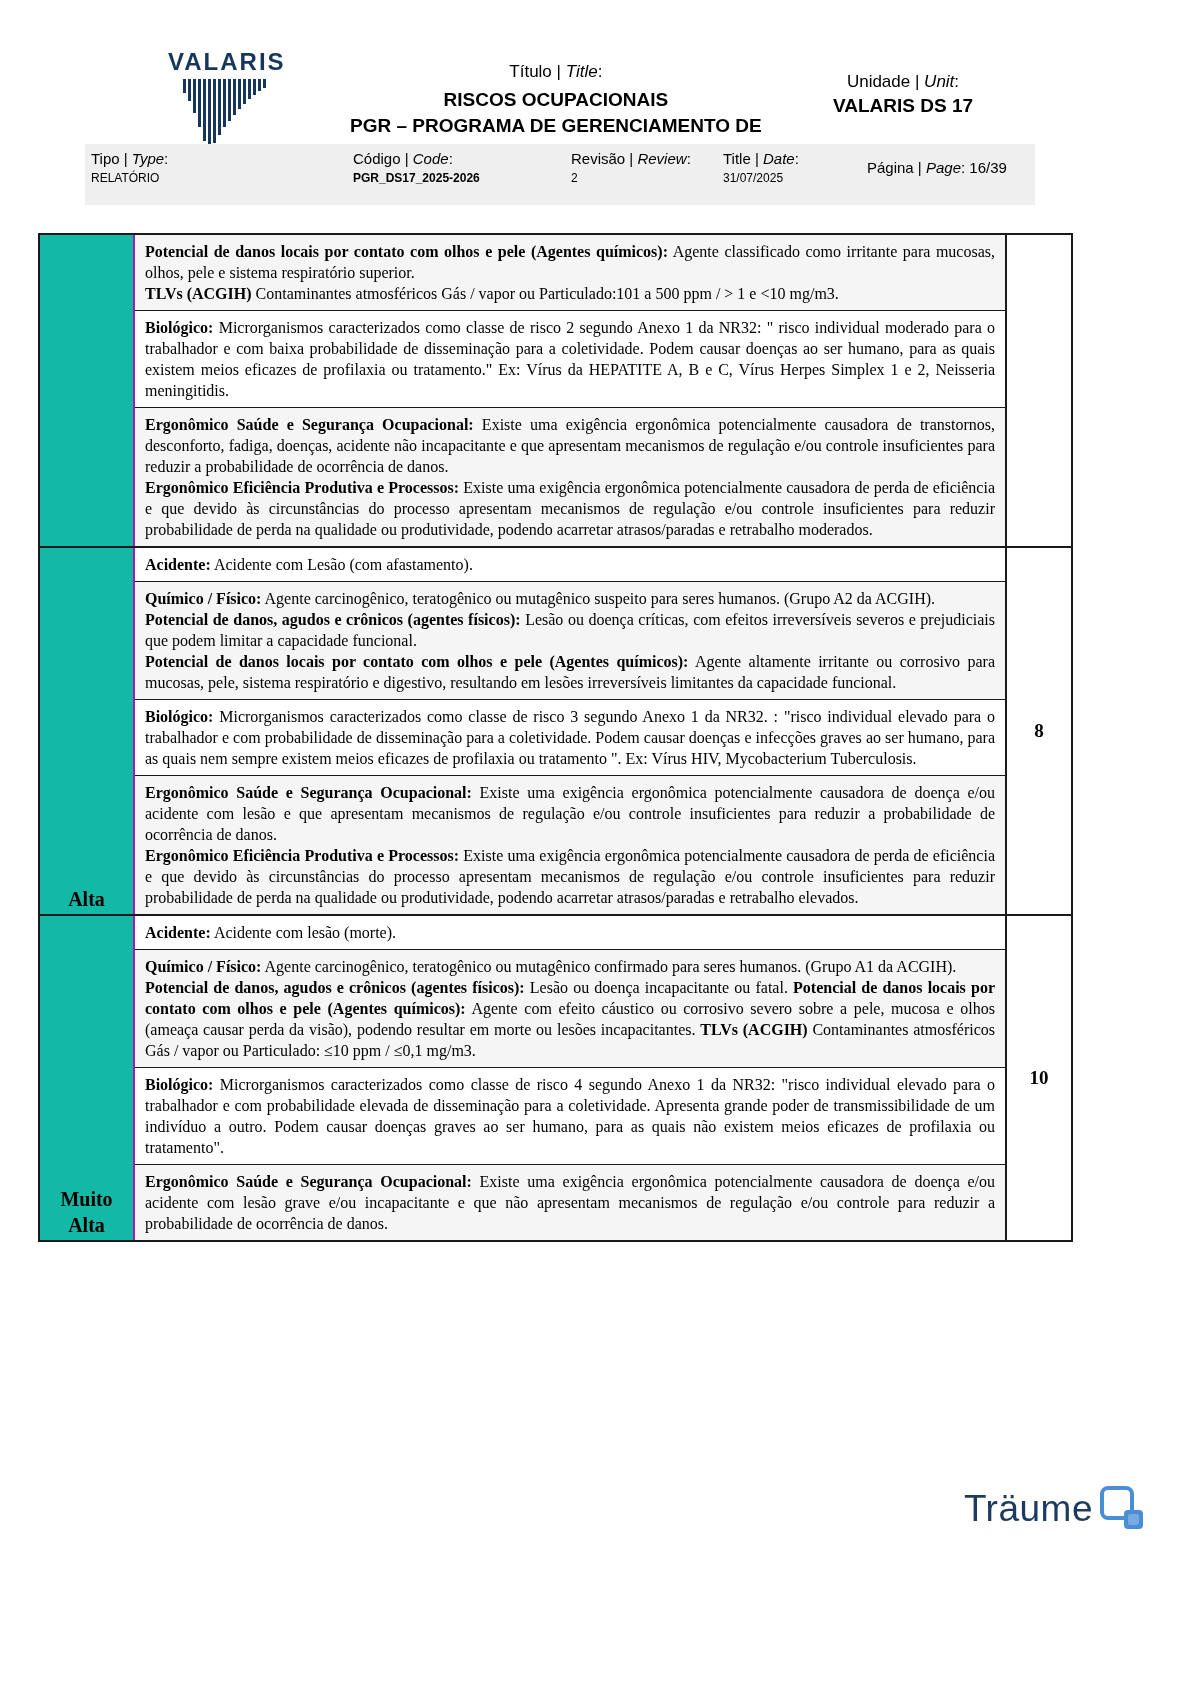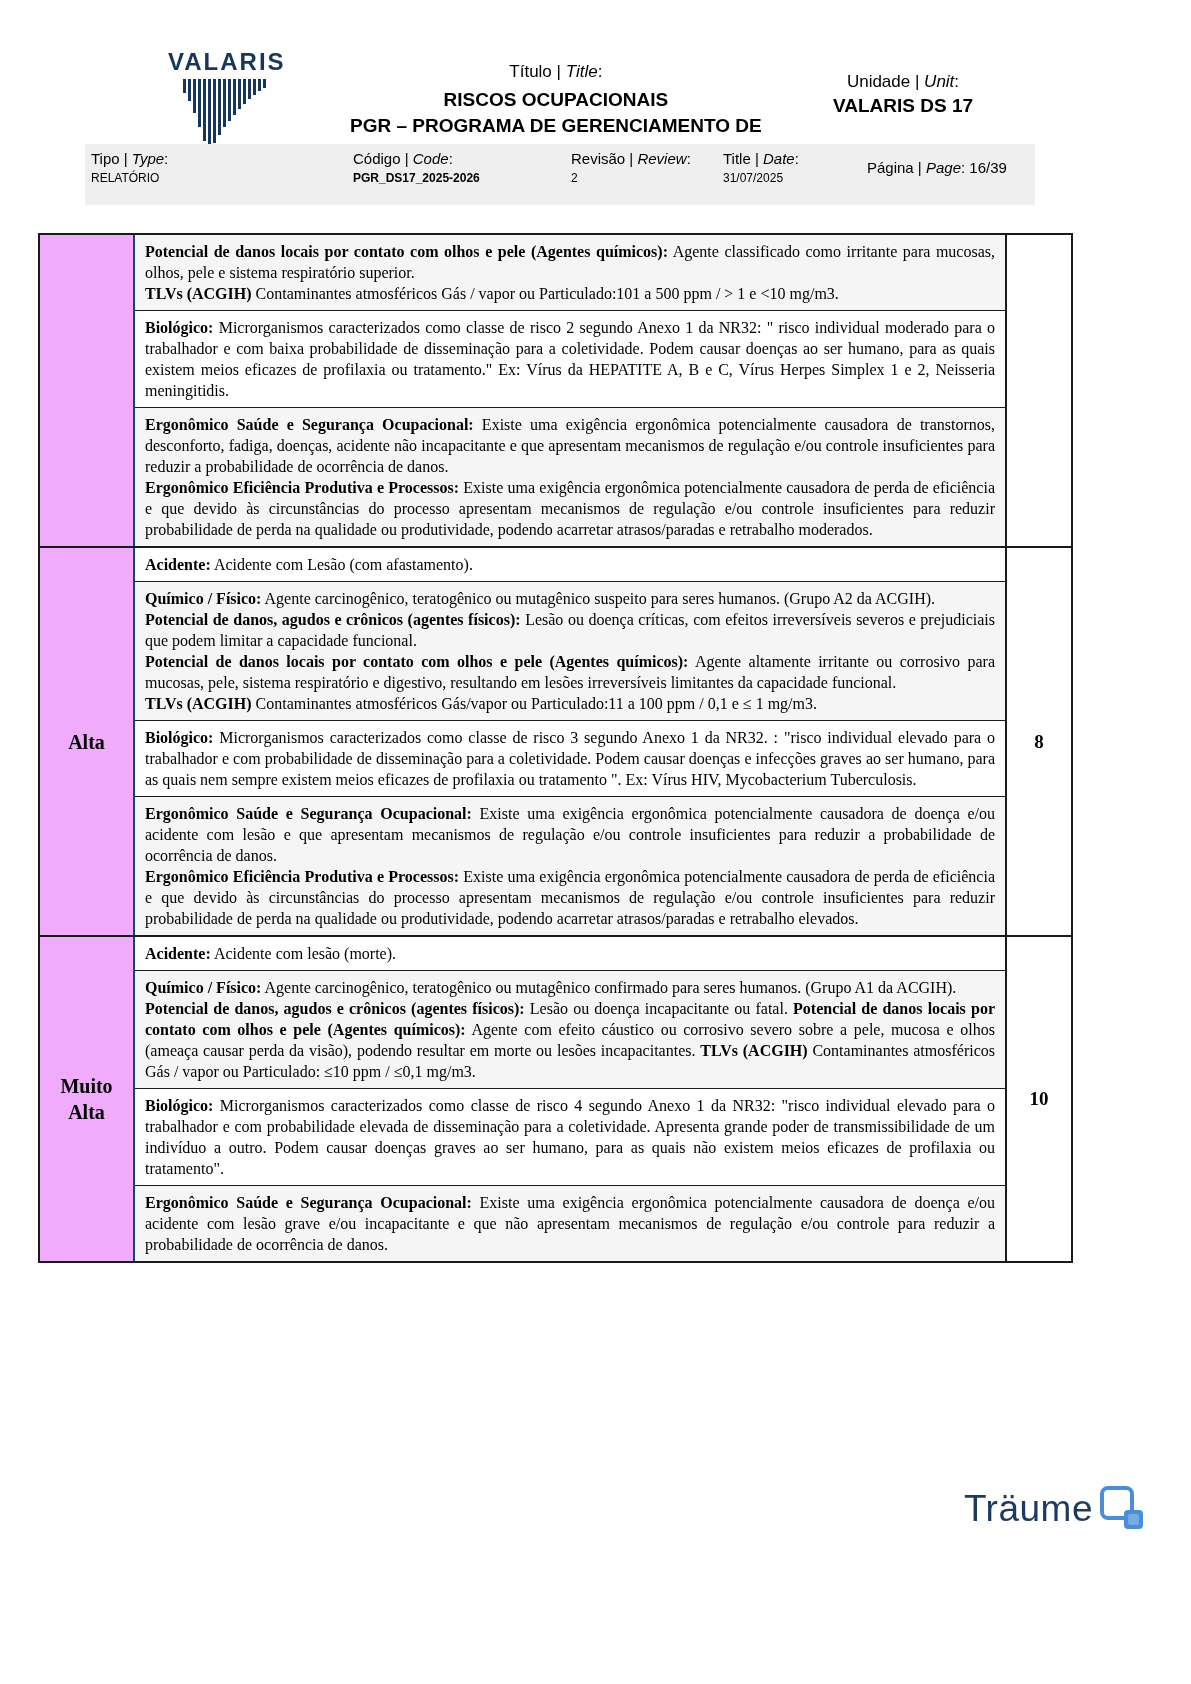--- a/index.html
+++ b/index.html
@@ -35,22 +35,22 @@
   .meta-col.c-code { left:268px; }
   .meta-col.c-rev  { left:486px; }
   .meta-col.c-date { left:638px; }
   .meta-col.c-page { left:782px; top:15px; }
 
   
   .risk-table { position:absolute; left:38px; top:233px; width:1035px; border:2px solid #1a1a1a; }
   .t-row { display:flex; align-items:stretch; }
   .t-row + .t-row { border-top:2px solid #1a1a1a; }
   .cat-cell {
-    width:95px; flex:0 0 95px; background:#f0abfc; border-right:2px solid #0c4a6e;
-    display:flex; align-items:center; justify-content:center;
+    width:95px; flex:0 0 95px; background:#14b8a6; border-right:2px solid #a21caf;
+    display:flex; align-items:flex-end; justify-content:center;
   }
   .cat-label {
     font-family:"Liberation Serif", serif; font-weight:bold; font-size:20px;
     text-align:center; line-height:1.3; padding:2px;
   }
   .content-col { flex:1 1 auto; display:flex; flex-direction:column; min-width:0; }
   .sub-cell {
     padding:6px 10px; background:#ffffff;
     font-family:"Liberation Serif", serif; font-size:16px; line-height:21px;
   }
@@ -155,21 +155,20 @@
           <div class="cat-label">Alta</div>
         </div>
         <div class="content-col">
           <div class="sub-cell">
             <div class="para"><strong>Acidente:</strong><span> Acidente com Lesão (com afastamento).</span></div>
           </div>
           <div class="sub-cell shaded">
             <div class="para"><strong>Químico / Físico:</strong><span> Agente carcinogênico, teratogênico ou mutagênico suspeito para seres humanos. (Grupo A2 da ACGIH).</span></div>
             <div class="para"><strong>Potencial de danos, agudos e crônicos (agentes físicos):</strong><span> Lesão ou doença críticas, com efeitos irreversíveis severos e prejudiciais que podem limitar a capacidade funcional.</span></div>
             <div class="para"><strong>Potencial de danos locais por contato com olhos e pele (Agentes químicos):</strong><span> Agente altamente irritante ou corrosivo para mucosas, pele, sistema respiratório e digestivo, resultando em lesões irreversíveis limitantes da capacidade funcional.</span></div>
-            <div class="para"><strong>TLVs (ACGIH)</strong><span> Contaminantes atmosféricos Gás/vapor ou Particulado:11 a 100 ppm / 0,1 e ≤ 1 mg/m3.</span></div>
           </div>
           <div class="sub-cell">
             <div class="para"><strong>Biológico:</strong><span> Microrganismos caracterizados como classe de risco 3 segundo Anexo 1 da NR32. : "risco individual elevado para o trabalhador e com probabilidade de disseminação para a coletividade. Podem causar doenças e infecções graves ao ser humano, para as quais nem sempre existem meios eficazes de profilaxia ou tratamento ". Ex: Vírus HIV, Mycobacterium Tuberculosis.</span></div>
           </div>
           <div class="sub-cell shaded">
             <div class="para"><strong>Ergonômico Saúde e Segurança Ocupacional:</strong><span> Existe uma exigência ergonômica potencialmente causadora de doença e/ou acidente com lesão e que apresentam mecanismos de regulação e/ou controle insuficientes para reduzir a probabilidade de ocorrência de danos.</span></div>
             <div class="para"><strong>Ergonômico Eficiência Produtiva e Processos:</strong><span> Existe uma exigência ergonômica potencialmente causadora de perda de eficiência   e que devido às circunstâncias do processo apresentam mecanismos de regulação e/ou controle insuficientes para reduzir probabilidade de perda na qualidade ou produtividade, podendo   acarretar atrasos/paradas e retrabalho elevados.</span></div>
           </div>
         </div>
         <div class="score-cell">8</div>

